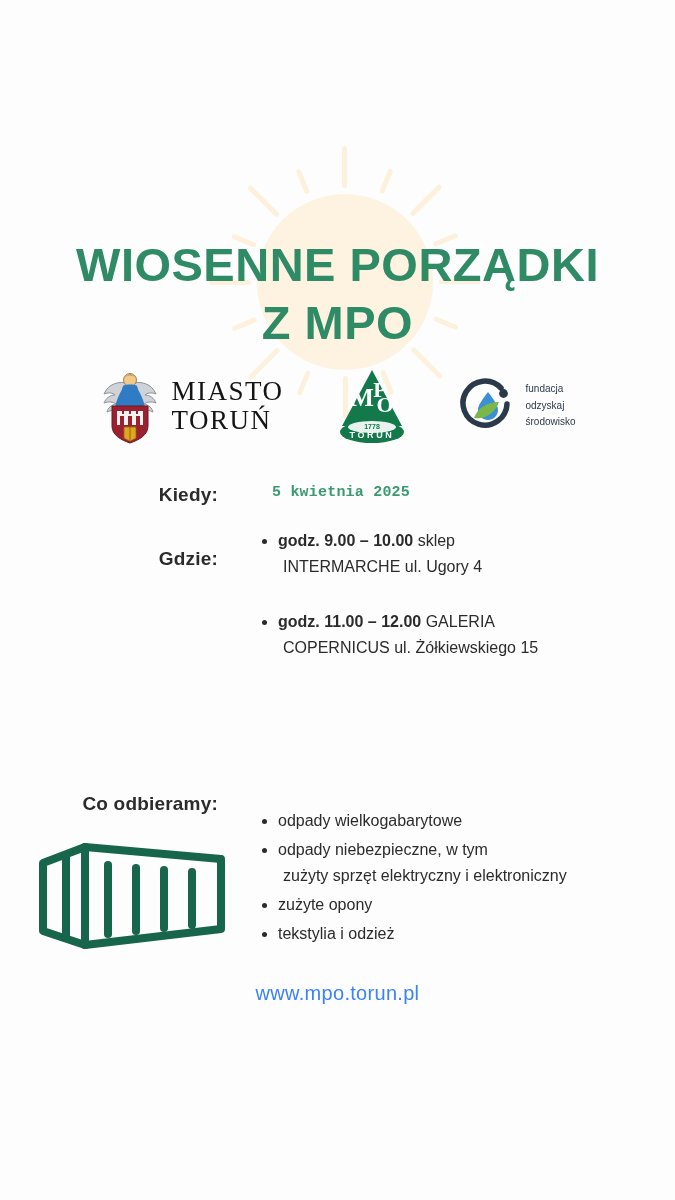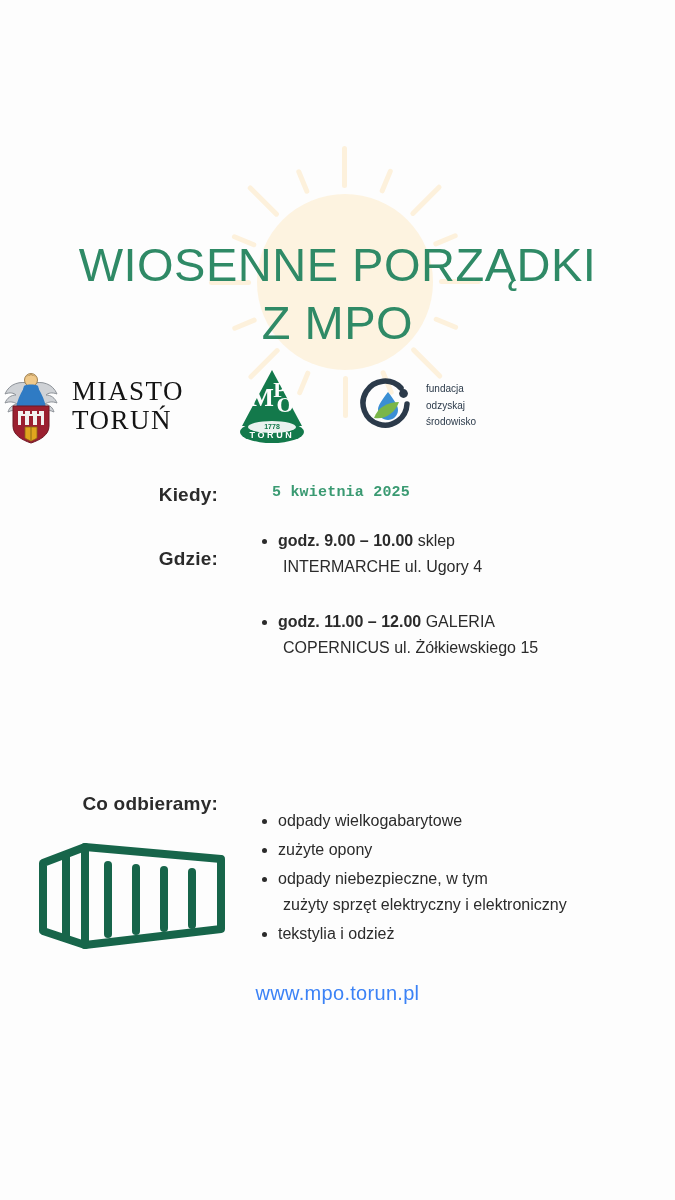--- a/index.html
+++ b/index.html
@@ -61,36 +61,37 @@
 
   
   .title {
     position: absolute;
     left: 0;
     top: 205px;
     width: 675px;
     text-align: center;
     color: #2f8a66;
     font-family: "Liberation Sans", sans-serif;
-    font-weight: normal;
+    font-weight: bold;
     font-size: 47px;
     line-height: 58px;
     letter-spacing: 0.5px;
   }
   .title .line2 { display: block; }
 
   
   .logos {
     position: absolute;
     left: 0;
     top: 358px;
     width: 675px;
     height: 96px;
     display: flex;
     align-items: center;
+    justify-content: center;
     gap: 46px;
   }
   .logo-block {
     display: flex;
     align-items: center;
     gap: 10px;
   }
 
   
   .coa { width: 62px; height: 76px; }
@@ -357,26 +358,26 @@
       <path d="M131 37 L131 95"></path>
       <path d="M159 39 L159 92"></path>
     </g>
   </svg>
 
   <ul class="bullets" id="items-list">
     <li>
       <span>odpady wielkogabarytowe</span>
     </li>
     <li>
-      <span>zużyte opony</span>
-    </li>
-    <li>
       <span>odpady niebezpieczne, w tym</span>
       <span class="ind">zużyty sprzęt elektryczny i elektroniczny</span>
     </li>
     <li>
+      <span>zużyte opony</span>
+    </li>
+    <li>
       <span>tekstylia i odzież</span>
     </li>
   </ul>
 
   <div class="footer-url">www.mpo.torun.pl</div>
 
 </div>
 
 </body></html>

